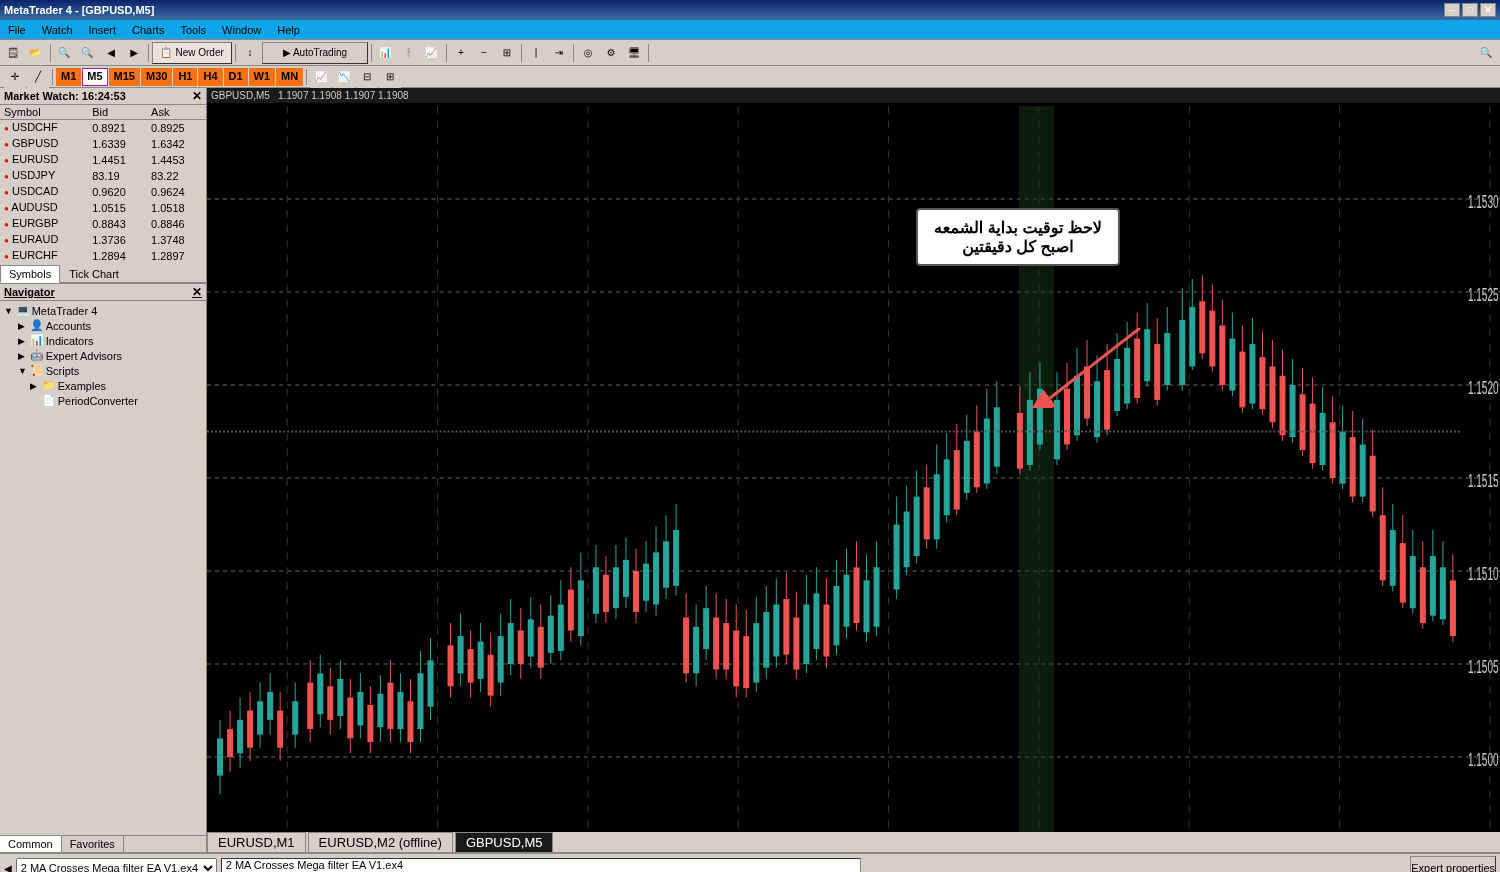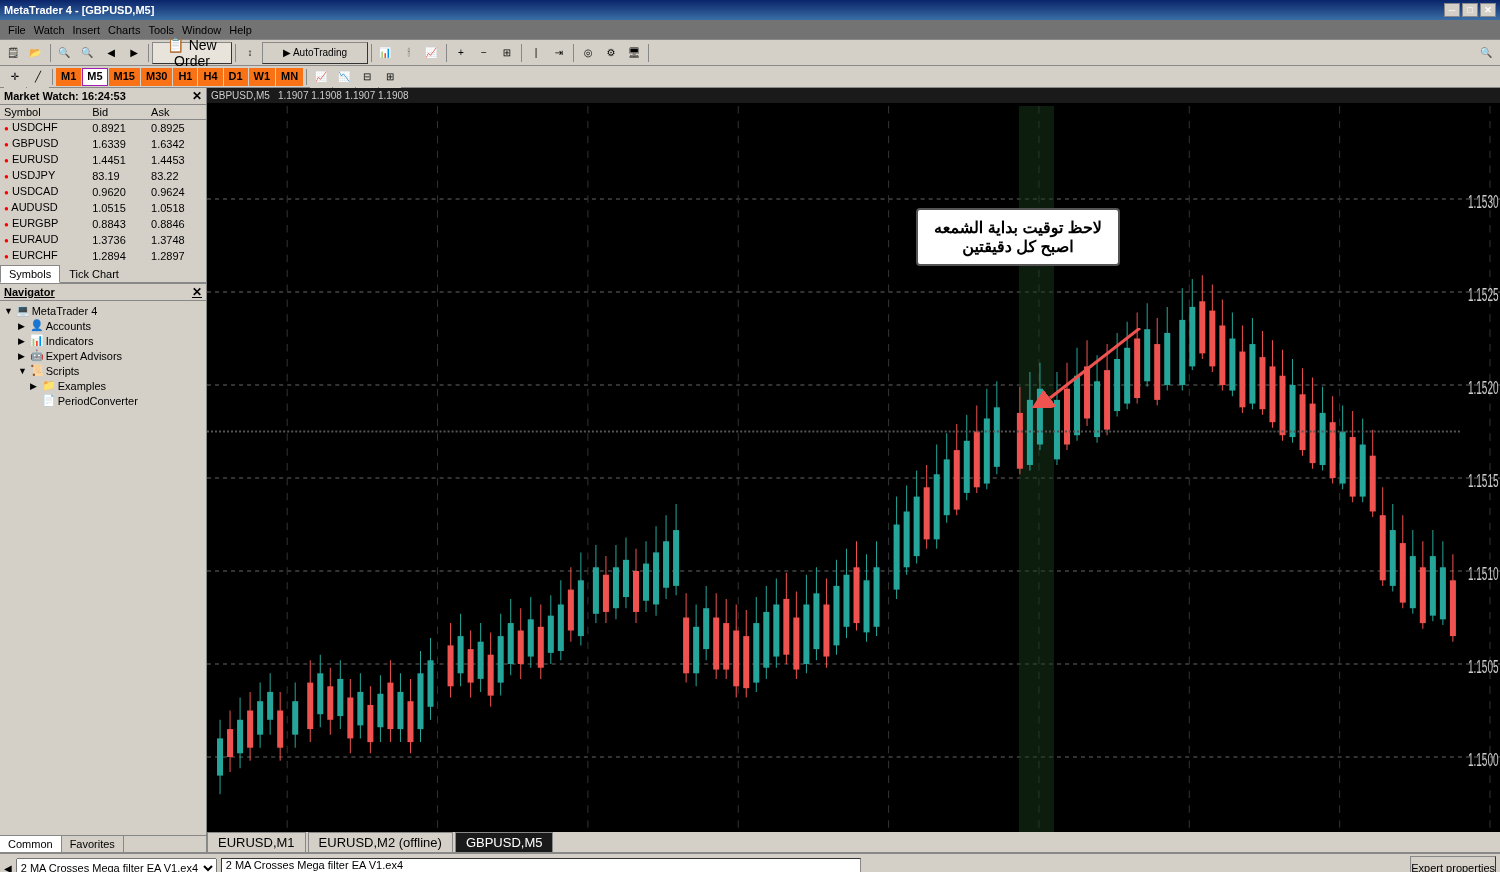--- a/index.html
+++ b/index.html
@@ -15,27 +15,28 @@
       justify-content: space-between;
       padding: 0 4px;
       font-size: 11px;
       font-weight: bold;
     }
     .title-bar-buttons { display: flex; gap: 2px; }
     .title-btn { width: 16px; height: 14px; background: #d4d0c8; border: 1px solid #888; display: flex; align-items: center; justify-content: center; font-size: 9px; cursor: pointer; }
 
     
     .menu-bar {
-      background: #737373;
+      background: #0ea5e9;
       height: 20px;
       display: flex;
       align-items: center;
       padding: 0 4px;
       border-bottom: 1px solid #888;
       font-size: 11px;
+      gap: 8px;
     }
     .menu-item { padding: 1px 4px; cursor: pointer; }
 
     
     .toolbar {
       background: #d4d0c8;
       height: 26px;
       display: flex;
       align-items: center;
       padding: 0 2px;
@@ -211,21 +212,21 @@
 
 <div class="toolbar">
   <div class="tb-btn">🗒</div>
   <div class="tb-btn">📂</div>
   <div class="tb-sep"></div>
   <div class="tb-btn">🔍</div>
   <div class="tb-btn">🔍</div>
   <div class="tb-btn">◀</div>
   <div class="tb-btn">▶</div>
   <div class="tb-sep"></div>
-  <button class="tb-btn" style="width:80px;font-size:14px;background:#e8e4dc;border:1px outset #888;">📋 New Order</button>
+  <button class="tb-btn" style="width:80px;font-size:10px;background:#e8e4dc;border:1px outset #888;">📋 New Order</button>
   <div class="tb-sep"></div>
   <div class="tb-btn">↕</div>
   <button style="width:106px;font-size:10px;background:#d4d0c8;border:1px outset #888;height:22px;cursor:pointer;">▶ AutoTrading</button>
   <div class="tb-sep"></div>
   <div class="tb-btn">📊</div>
   <div class="tb-btn">🕯</div>
   <div class="tb-btn">📈</div>
   <div class="tb-sep"></div>
   <div class="tb-btn">+</div>
   <div class="tb-btn">−</div>

